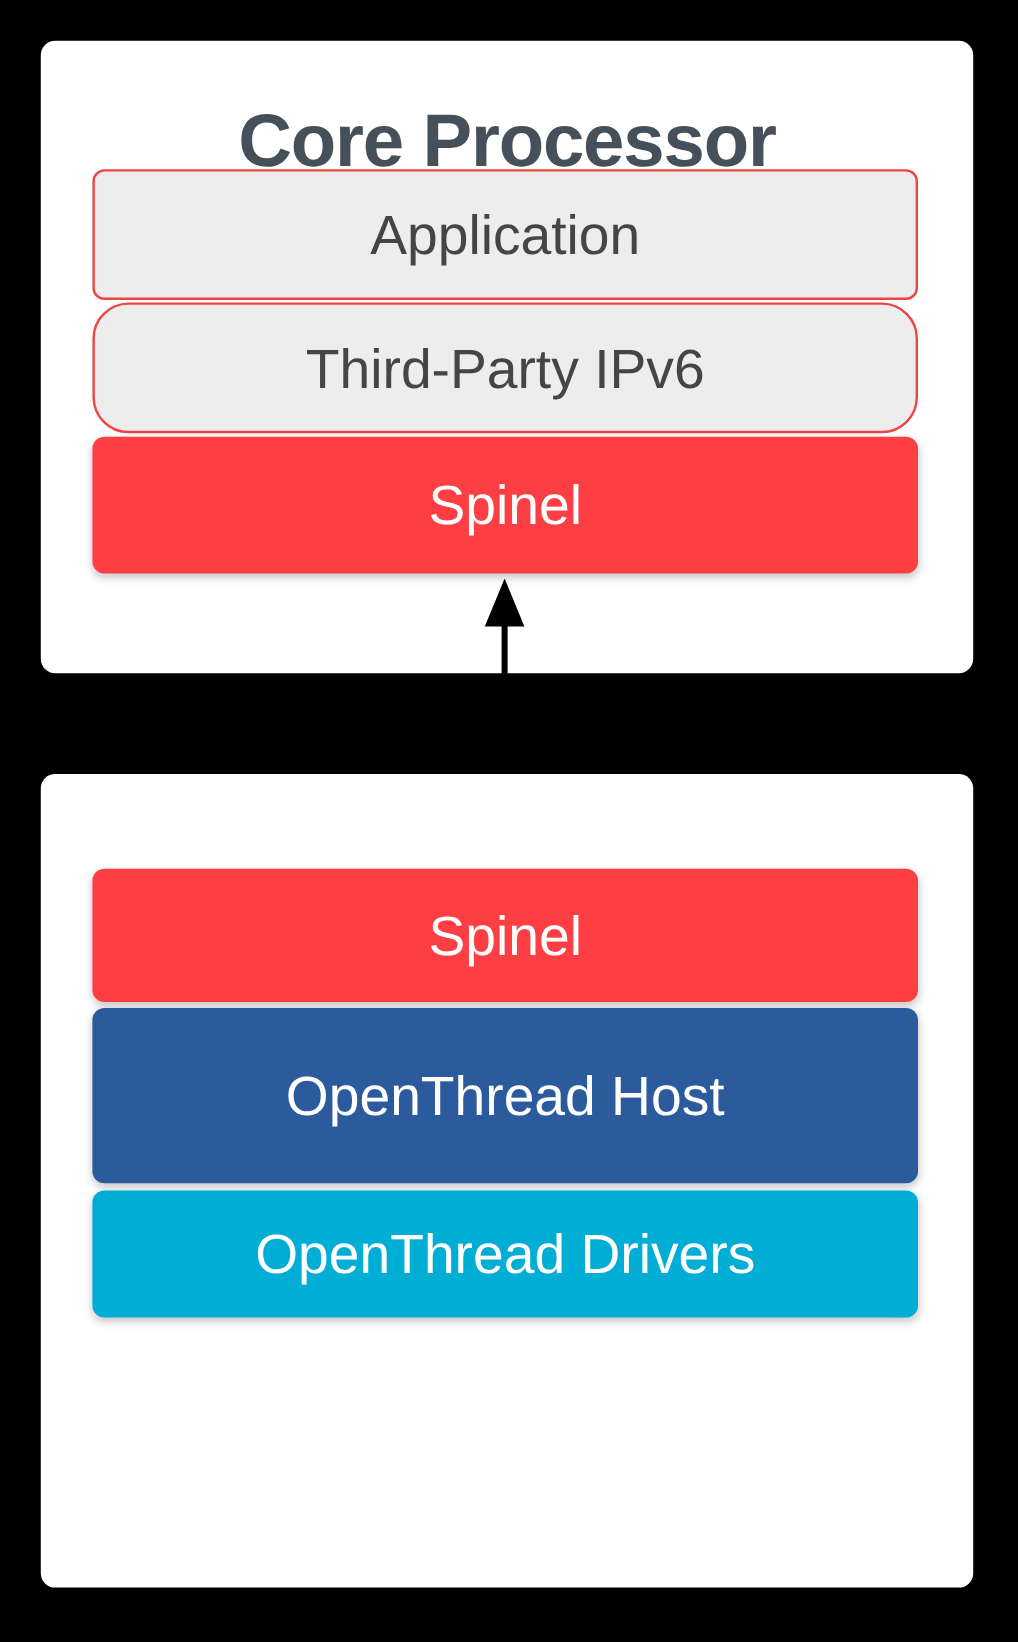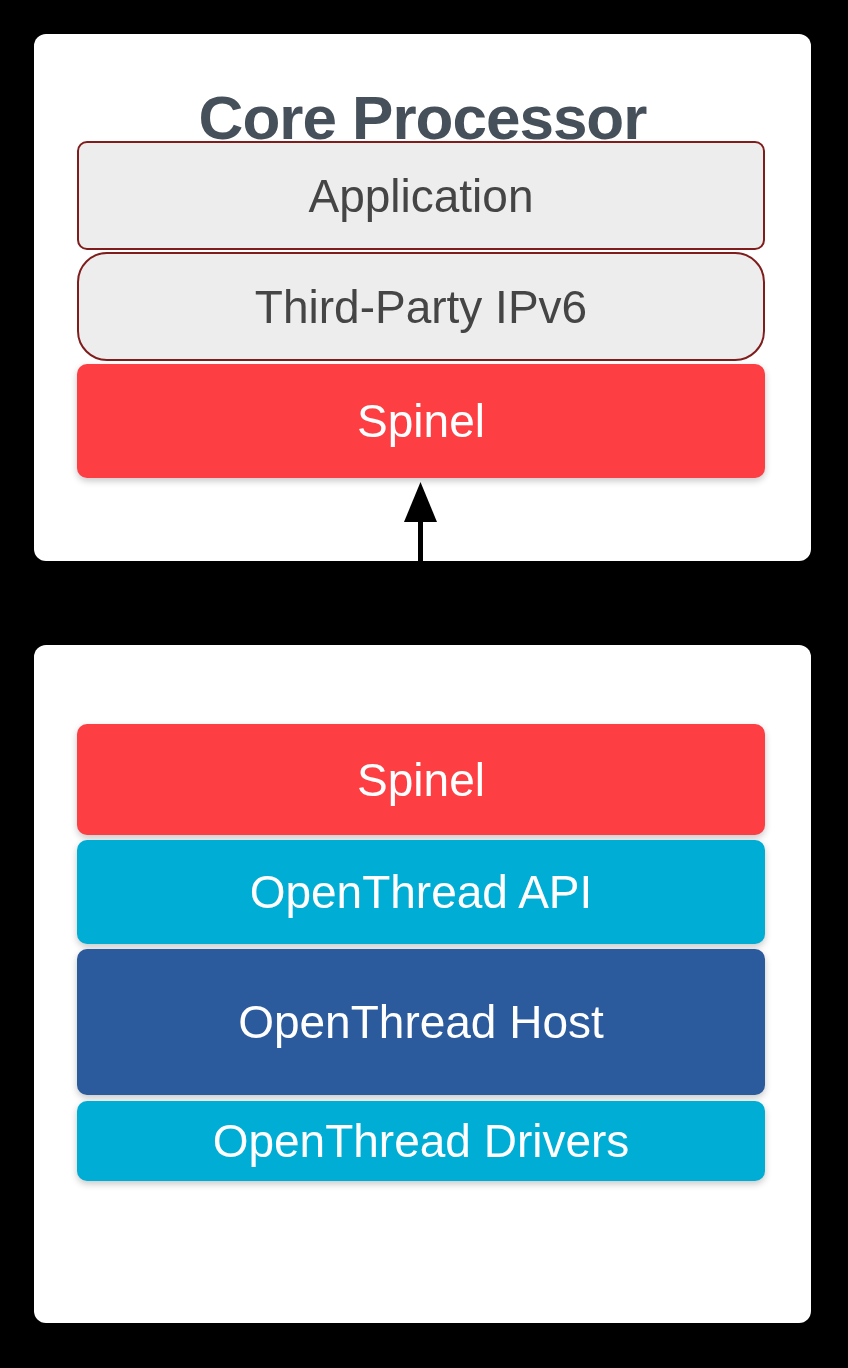--- a/index.html
+++ b/index.html
@@ -57,39 +57,39 @@
     align-items: center;
     justify-content: center;
     border-radius: 10px;
   }
   .layer-label {
     font-size: 46px;
     line-height: 1;
     white-space: nowrap;
   }
   .gray-layer {
-    border: 2px solid #7f1d1d;
+    border: 2px solid #ef4444;
     background: #EDEDED;
   }
   .gray-layer .layer-label { color: #454545; }
   .color-layer {
     box-shadow: 0 3px 7px rgba(0,0,0,0.22);
   }
   .color-layer .layer-label { color: #ffffff; }
 
   
   .layer-application { height: 109px; margin-bottom: 2px; }
   .layer-thirdparty  { height: 109px; margin-bottom: 3px; border-radius: 30px; }
   .layer-spinel-host { height: 114px; }
 
   
   .layer-spinel-soc  { height: 111px; margin-bottom: 5px; }
   .layer-ot-api      { height: 104px; margin-bottom: 5px; }
   .layer-ot-core     { height: 146px; margin-bottom: 6px; }
-  .layer-ot-drivers  { height: 80px; text-align: center; }
+  .layer-ot-drivers  { height: 106px; text-align: center; }
 
   .link-arrow {
     position: absolute;
     left: 400px;
     top: 482px;
     width: 41px;
     height: 238px;
   }
 </style>
 </head>
@@ -117,23 +117,20 @@
     <polygon points="20.5,0 4,40 37,40" fill="#000000"></polygon>
     <rect x="18" y="36" width="5" height="166" fill="#000000"></rect>
     <polygon points="20.5,238 4,198 37,198" fill="#000000"></polygon>
   </svg>
 
   <section class="card soc-card">
     <div class="stack soc-stack">
       <div class="layer color-layer layer-spinel-soc" style="background-color: rgb(253, 62, 67);">
         <span class="layer-label" style="color: rgb(255, 255, 255);">Spinel</span>
       </div>
-      <div class="layer color-layer layer-ot-api" style="background-color: rgb(0, 173, 213);">
-        <span class="layer-label" style="color: rgb(255, 255, 255);">OpenThread API</span>
-      </div>
       <div class="layer color-layer layer-ot-core" style="background-color: rgb(43, 91, 157);">
         <span class="layer-label" style="color: rgb(255, 255, 255);">OpenThread Host</span>
       </div>
       <div class="layer color-layer layer-ot-drivers" style="background-color: rgb(0, 173, 213);">
         <span class="layer-label" style="color: rgb(255, 255, 255);">OpenThread Drivers</span>
       </div>
     </div>
 
   </section>
 

